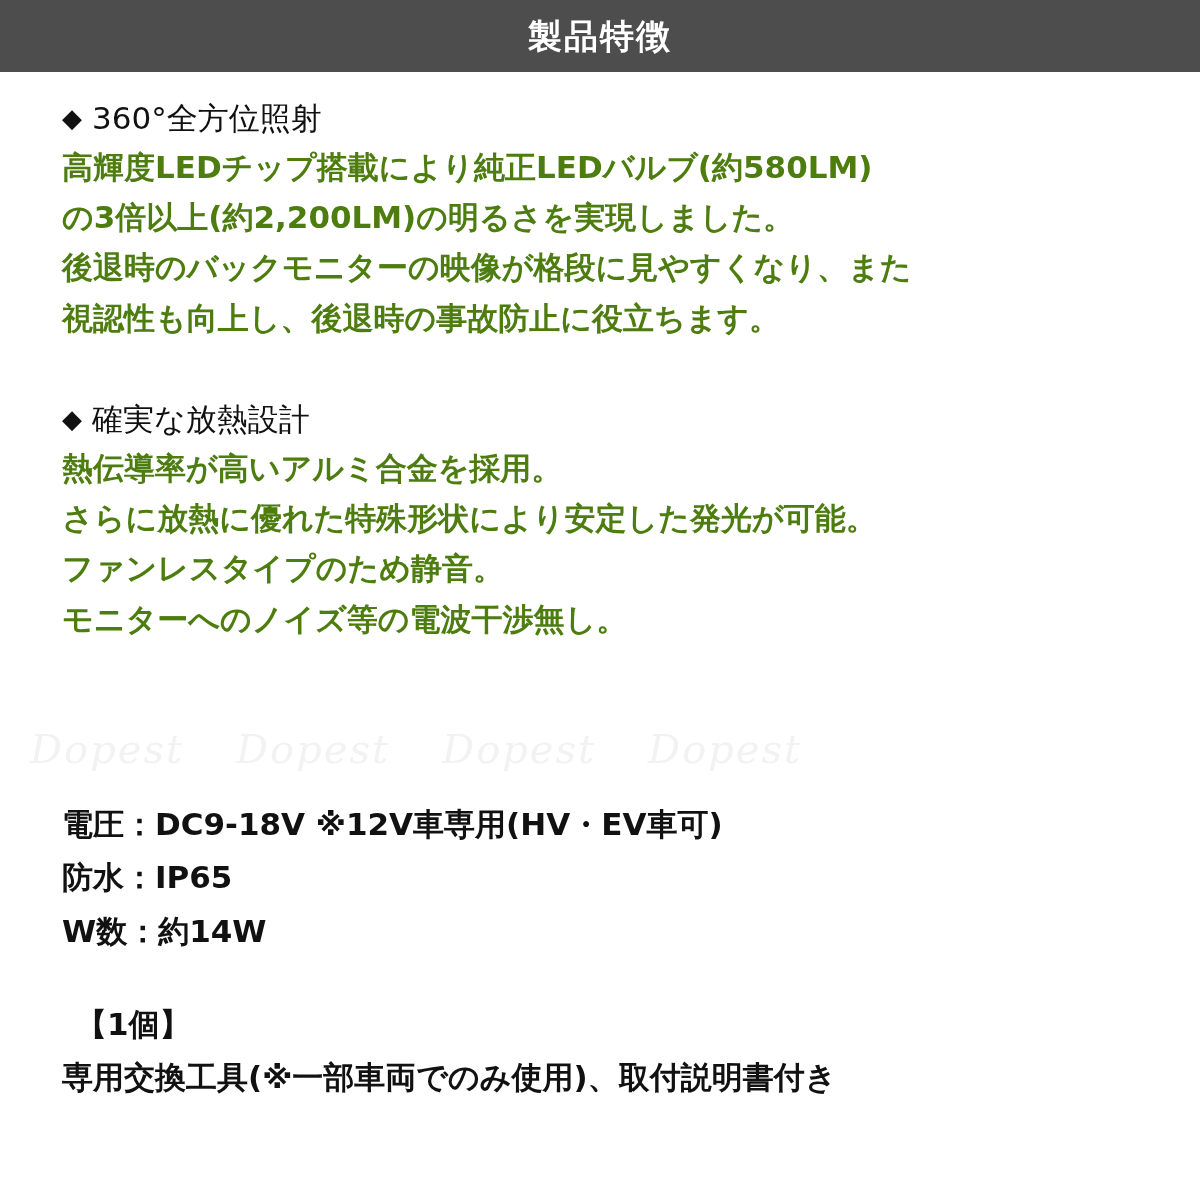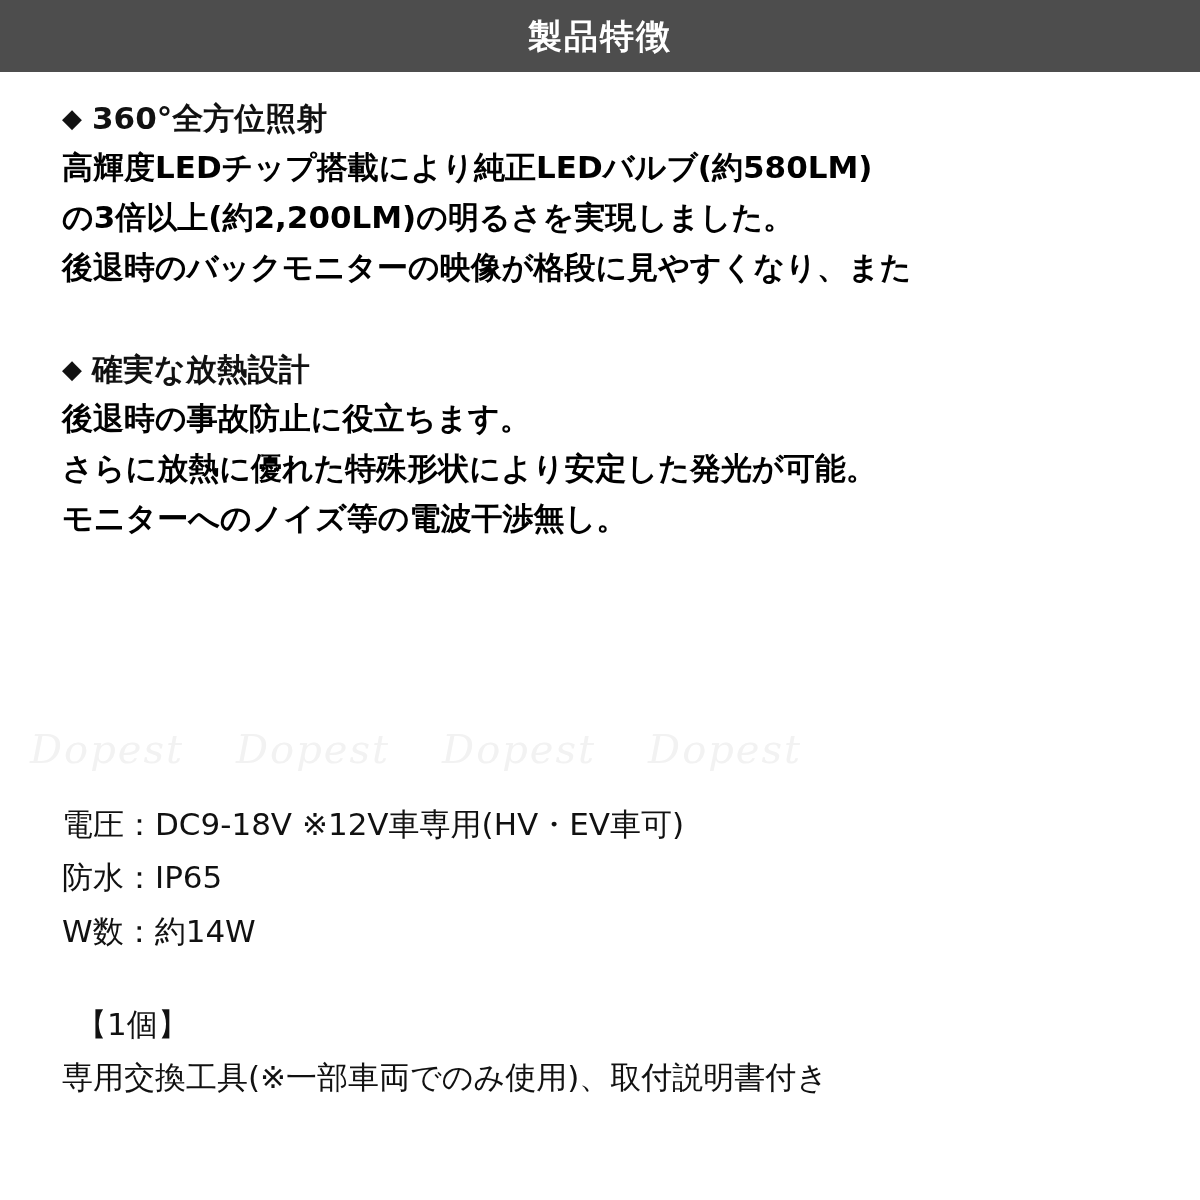--- a/index.html
+++ b/index.html
@@ -47,36 +47,36 @@
     left: 0;
     width: 1200px;
     padding: 22px 62px 0 62px;
     box-sizing: border-box;
   }
   .section {
     margin-bottom: 0;
   }
   .section-heading {
     font-size: 31px;
-    font-weight: bold;
+    font-weight: normal;
     line-height: 1.55;
     color: #111111;
     white-space: nowrap;
   }
   .diamond {
     display: inline-block;
     margin-right: 10px;
     font-size: 26px;
     vertical-align: 2px;
   }
   .body-line {
     font-size: 31px;
     font-weight: bold;
     line-height: 1.62;
-    color: #000000;
+    color: #4d7c0f;
     white-space: nowrap;
   }
   .gap-block {
     height: 52px;
   }
   
   .watermark {
     position: absolute;
     top: 714px;
     left: 0;
@@ -101,21 +101,21 @@
   }
   
   .specs {
     position: absolute;
     top: 798px;
     left: 62px;
     width: 1100px;
   }
   .spec-line {
     font-size: 31px;
-    font-weight: normal;
+    font-weight: bold;
     line-height: 1.72;
     color: #111111;
     white-space: nowrap;
   }
   .spec-line.indent {
     padding-left: 14px;
     margin-top: 40px;
   }
 </style>
 </head>
@@ -129,30 +129,32 @@
 
   <div class="content">
 
     <div class="section">
       <div class="section-heading">
         <span class="diamond">◆</span><span>360°全方位照射</span>
       </div>
       <div class="body-line">高輝度LEDチップ搭載により純正LEDバルブ(約580LM)</div>
       <div class="body-line">の3倍以上(約2,200LM)の明るさを実現しました。</div>
       <div class="body-line">後退時のバックモニターの映像が格段に見やすくなり、また</div>
+      <div class="body-line">視認性も向上し、後退時の事故防止に役立ちます。</div>
     </div>
 
     <div class="gap-block"></div>
 
     <div class="section">
       <div class="section-heading">
         <span class="diamond">◆</span><span>確実な放熱設計</span>
       </div>
-      <div class="body-line">後退時の事故防止に役立ちます。</div>
+      <div class="body-line">熱伝導率が高いアルミ合金を採用。</div>
       <div class="body-line">さらに放熱に優れた特殊形状により安定した発光が可能。</div>
+      <div class="body-line">ファンレスタイプのため静音。</div>
       <div class="body-line">モニターへのノイズ等の電波干渉無し。</div>
     </div>
 
   </div>
 
   <div class="watermark">
     <div class="watermark-text" id="watermark-text"><span>Dopest</span><span>Dopest</span><span>Dopest</span><span>Dopest</span></div>
   </div>
 
   <div class="specs">

